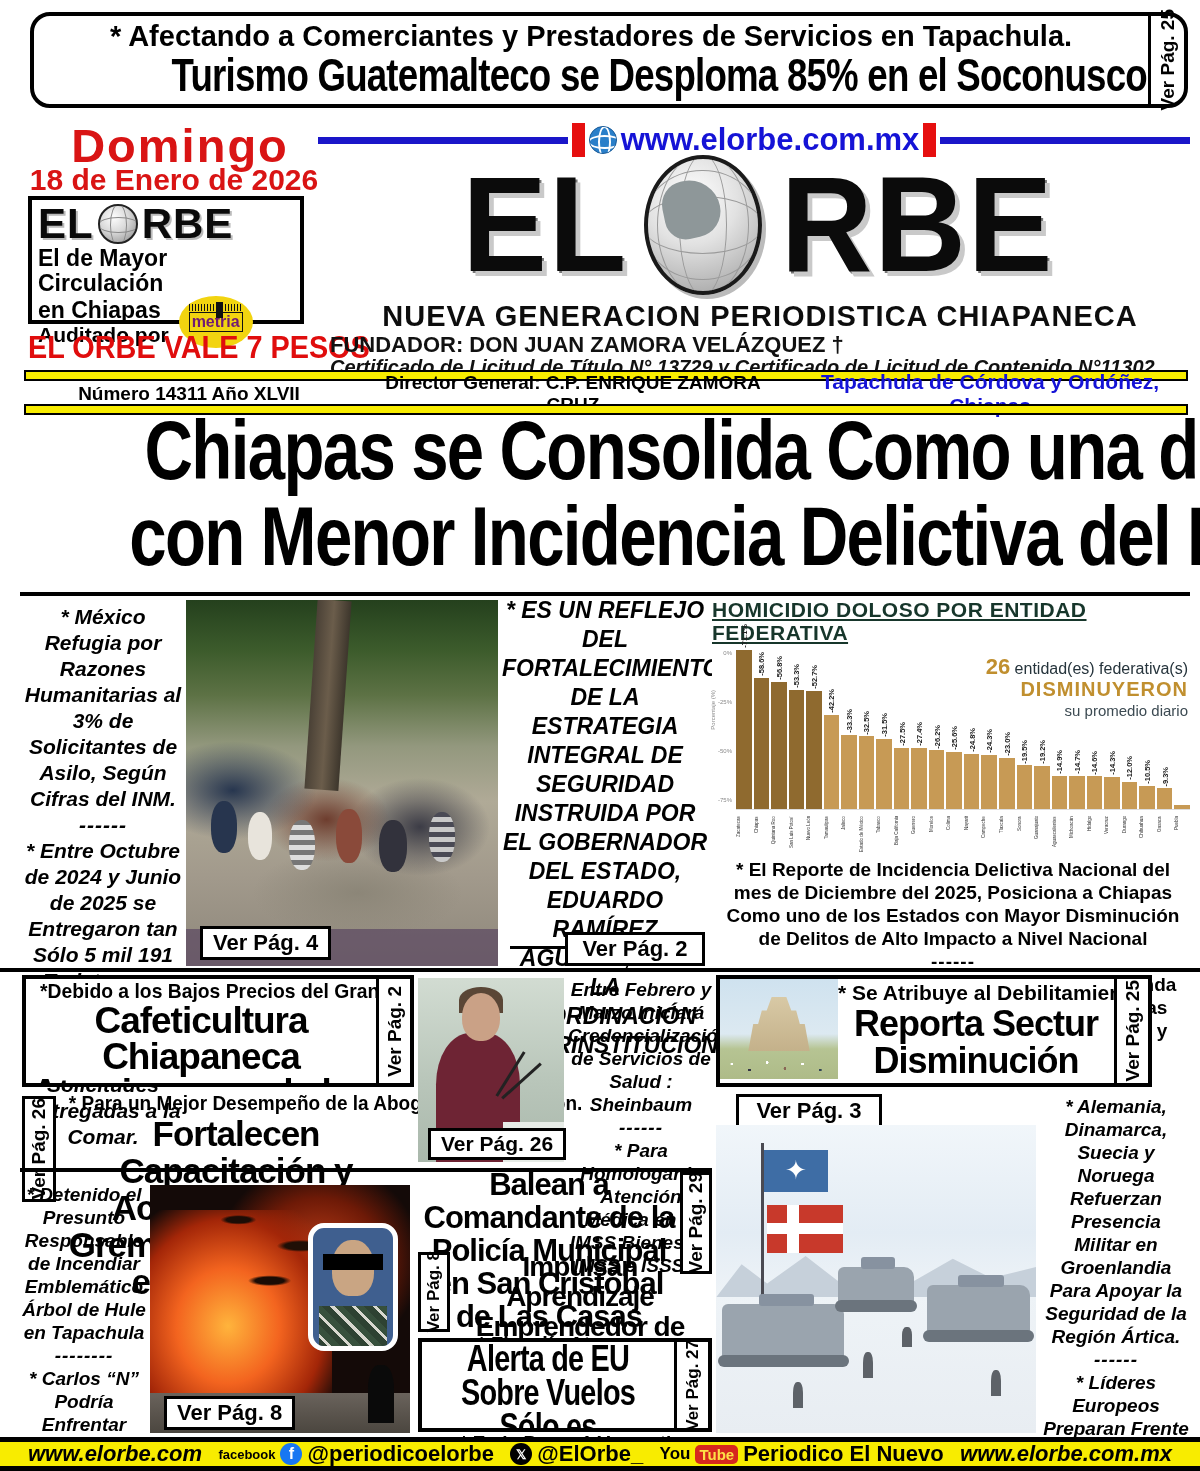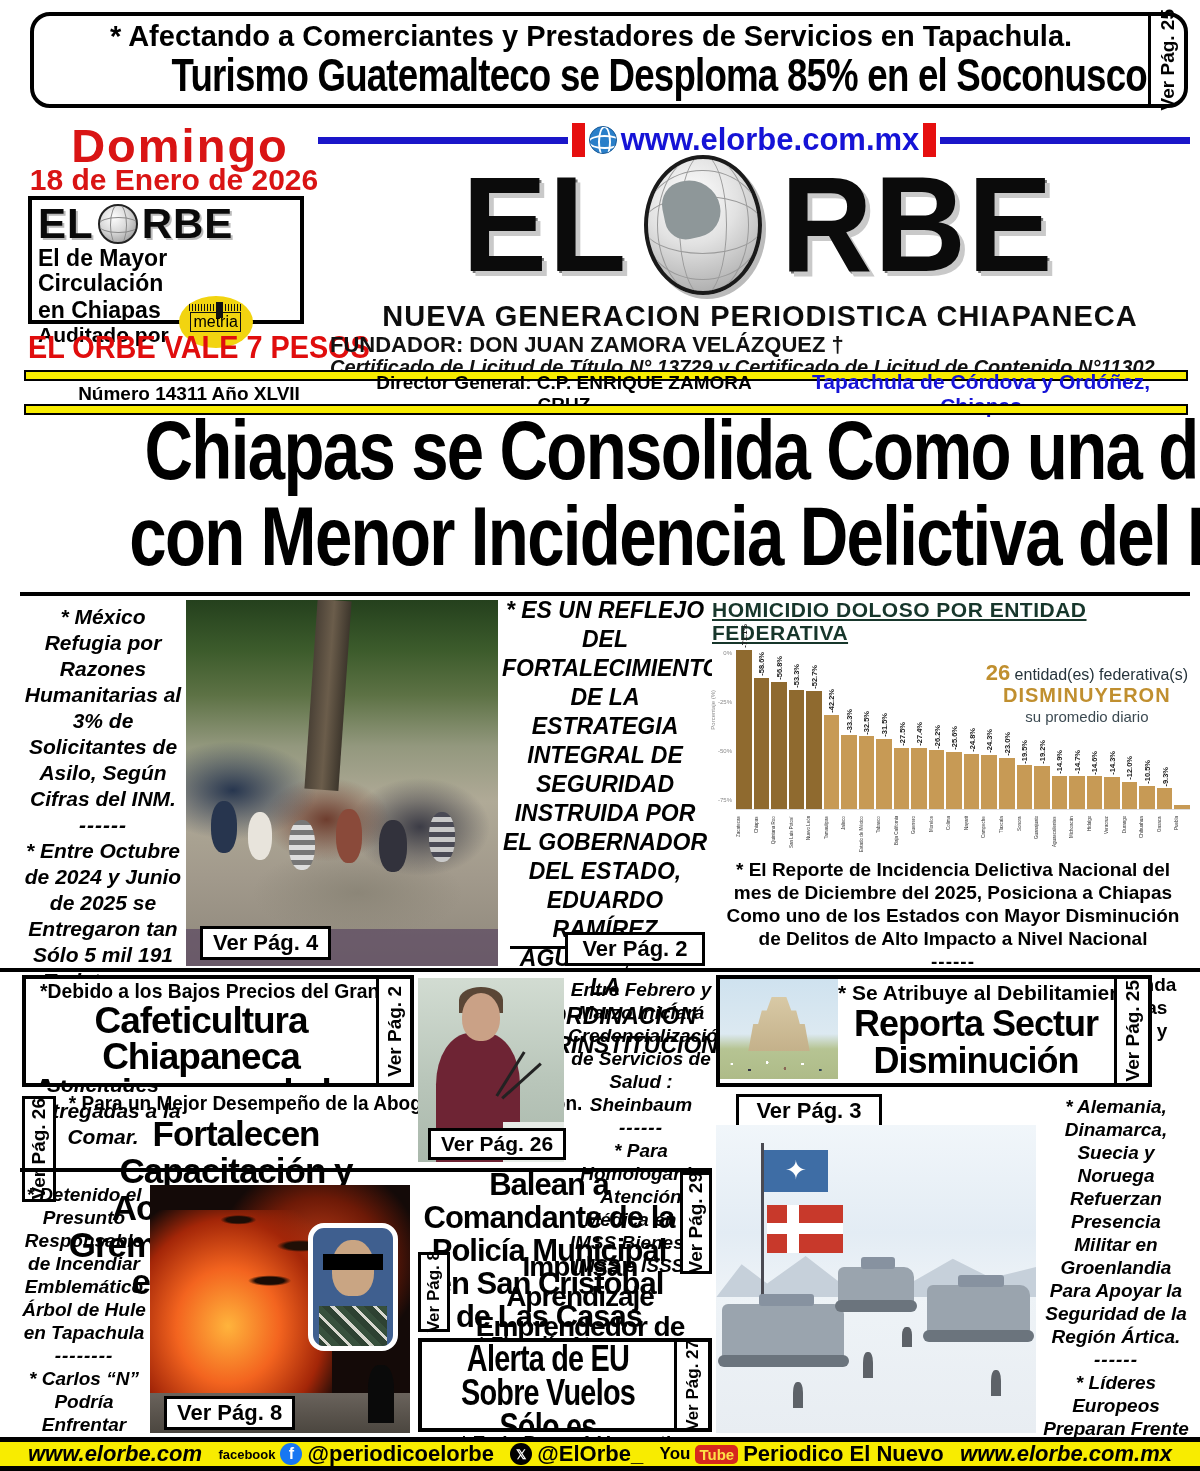--- a/index.html
+++ b/index.html
@@ -33,21 +33,21 @@
     border:2px solid #222; position:relative; overflow:hidden; }
   .globe-sm::before { content:""; position:absolute; left:30%; top:-5%; width:40%; height:110%;
     border:1px solid #8a8a8a; border-radius:50%; }
   .globe-sm::after { content:""; position:absolute; left:-5%; top:30%; width:110%; height:40%;
     border:1px solid #8a8a8a; border-radius:50%; }
   .mh-circ { font-weight:bold; font-size:23px; line-height:25px; color:#000; }
   .mh-audit-row { display:flex; align-items:center; gap:10px; }
   .mh-audit { font-weight:bold; font-size:21px; color:#000; }
   .metria { width:74px; height:52px; border-radius:50%; background:#f2d410; position:relative;
     display:flex; align-items:center; justify-content:center; }
-  .metria span { font-weight:normal; font-size:16px; color:#000000; border:1px solid #111; background:#f2d410; padding:0 2px; }
+  .metria span { font-weight:bold; font-size:16px; color:#701a75; border:1px solid #111; background:#f2d410; padding:0 2px; }
   .metria::before { content:""; position:absolute; top:8px; left:10px; right:10px; height:7px;
     background:repeating-linear-gradient(90deg,#111 0 1px,transparent 1px 3px); }
   .metria::after { content:""; position:absolute; top:6px; left:50%; width:7px; height:16px; background:#111; }
   .mh-price { position:absolute; left:28px; top:330px; width:276px; text-align:center;
     color:#e00d0d; font-weight:bold; font-size:31px; white-space:nowrap; transform:scaleX(0.93); transform-origin:left; }
 
   .mh-webline { position:absolute; left:318px; top:120px; width:872px; height:40px;
     display:flex; align-items:center; }
   .blue-rule { flex:1; height:7px; background:#1a16c9; }
   .web-center { display:flex; align-items:center; gap:4px; padding:0 4px; }
@@ -72,21 +72,21 @@
   .globe-big .land { position:absolute; left:14%; top:16%; width:52%; height:44%; border:none; border-radius:45% 60% 50% 40%;
     background:#8e9799; transform:rotate(-12deg); }
   .mh-tagline { position:absolute; left:330px; top:300px; width:860px; text-align:center;
     font-weight:bold; font-size:29px; letter-spacing:1px; color:#0d0d0d; white-space:nowrap; }
   .mh-founder { position:absolute; left:330px; top:332px; width:860px; 
     font-weight:bold; font-size:22px; color:#111; white-space:nowrap; }
   .mh-cert { position:absolute; left:330px; top:356px; width:860px; 
     font-weight:bold; font-style:italic; font-size:20px; color:#111; white-space:nowrap; }
 
   .yellow-bar { position:absolute; left:24px; width:1164px; height:11px; background:#f8ec00; border:2px solid #000; }
-  .info-row { position:absolute; left:24px; top:382px; width:1164px; height:24px; display:flex; align-items:center; }
+  .info-row { position:absolute; left:24px; top:382px; width:1164px; height:24px; display:flex; align-items:center;gap:9px; }
   .info-issue { width:330px; text-align:center; font-weight:bold; font-size:19px; color:#000; }
   .info-dir { width:420px; text-align:center; font-weight:bold; font-size:19px; color:#000; }
   .info-loc { flex:1; text-align:center; font-weight:bold; font-size:21px; color:#1513d6; }
 
   
   .main-headline { position:absolute; left:0; top:408px; width:1200px; text-align:center; color:#000; }
   .main-headline .l { font-weight:bold; font-size:80px; line-height:86px; white-space:nowrap; }
   .main-headline .l span { display:inline-block; transform:scale(0.84,1.04); transform-origin:center; letter-spacing:-2px; }
 
   .hrule { position:absolute; background:#000; }
@@ -172,21 +172,21 @@
   .flag-dk::after { content:""; position:absolute; left:0; top:38%; width:100%; height:22%; background:#fff; }
   .tank { position:absolute; background:#9aa4ae; border-radius:6px 10px 2px 2px; }
   .tank::before { content:""; position:absolute; left:-4%; bottom:-8px; width:108%; height:12px; background:#6b747d; border-radius:8px; }
   .tank::after { content:""; position:absolute; left:30%; top:-10px; width:45%; height:12px; background:#8792a0; border-radius:3px; }
   .soldier { position:absolute; width:10px; height:26px; background:#5d6268; border-radius:40% 40% 0 0; }
 
   
   .chart { position:absolute; left:712px; top:598px; width:478px; height:252px; background:#fff; }
   .chart-title { font-weight:bold; font-size:21px; line-height:23px; color:#17362b; letter-spacing:0.5px; width:440px;text-decoration:underline; }
   .chart-body { position:relative; margin-top:6px; height:160px; }
-  .chart-annot { position:absolute; right:2px; top:12px; text-align:center; line-height:21px; }
+  .chart-annot { position:absolute; right:2px; top:6px; text-align:right; line-height:21px; }
   .annot-count { color:#c08f2f; font-size:22px; font-weight:bold; }
   .annot-unit { color:#26343c; font-size:16px; }
   .annot-verb { color:#c08f2f; font-size:20px; font-weight:bold; letter-spacing:1px; }
   .annot-sub { color:#3c4a52; font-size:15px; }
   .yaxis { position:absolute; left:0; top:0; width:22px; height:160px; }
   .ytick { position:absolute; right:2px; font-size:6px; color:#8a8a8a; }
   .ylab { position:absolute; left:-2px; top:40px; writing-mode:vertical-rl; transform:rotate(180deg); font-size:6px; color:#8a8a8a; }
   .bars { position:absolute; left:24px; right:0; top:0; height:160px; display:flex; align-items:flex-end; gap:2px; border-bottom:1px solid #ddd; }
   .bar-col { flex:1; position:relative; height:100%; }
   .bar { position:absolute; bottom:0; left:0; width:100%; }

